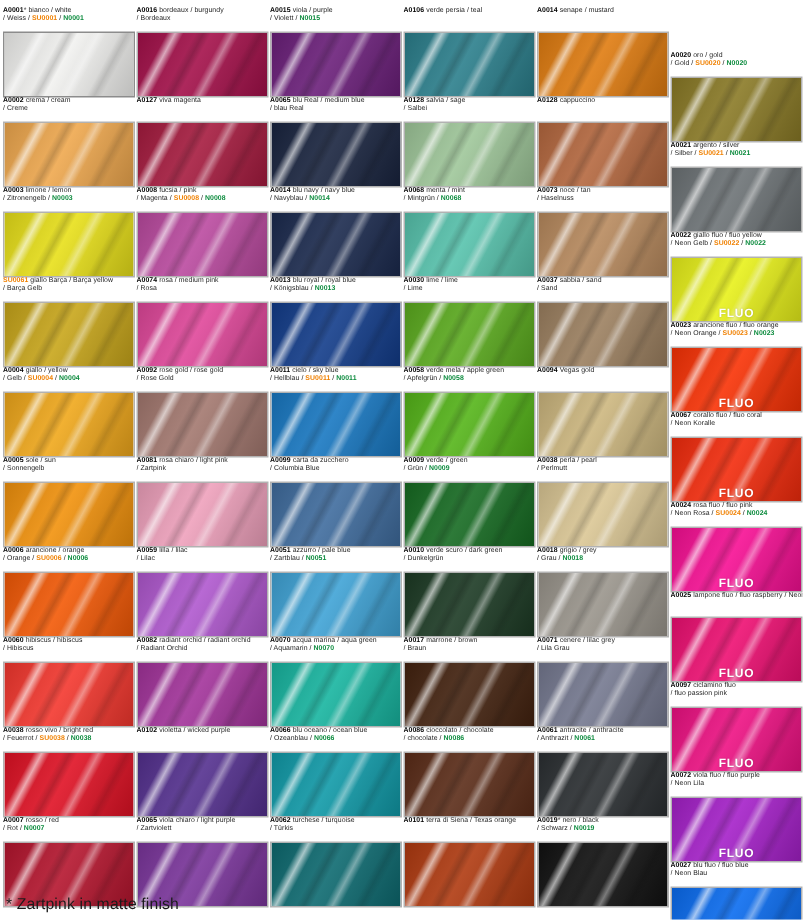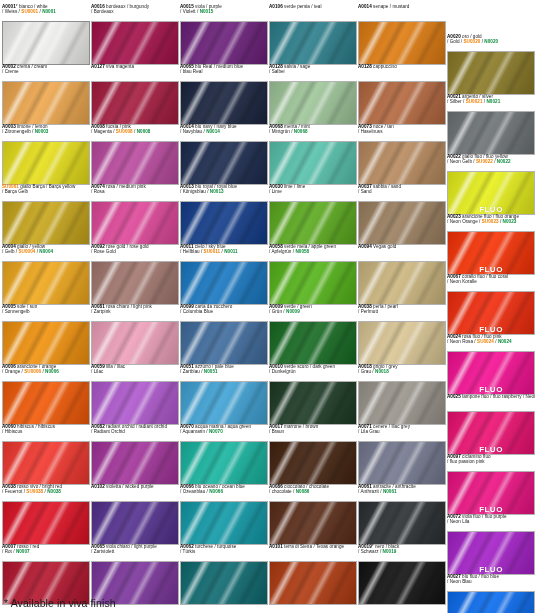--- a/index.html
+++ b/index.html
@@ -725,13 +725,13 @@
       </div>
       <div class="swatch">
         <div class="base" style="background: rgb(10, 108, 240);"></div>
         <div class="shade"></div>
         <div class="gloss"></div>
         <div class="fluo-tag">FLUO</div>
       </div>
     </div>
   </div>
 
-<div id="footnote">* Available in viva finish</div>
+<div id="footnote">* Zartpink in matte finish</div>
 
 </body></html>

